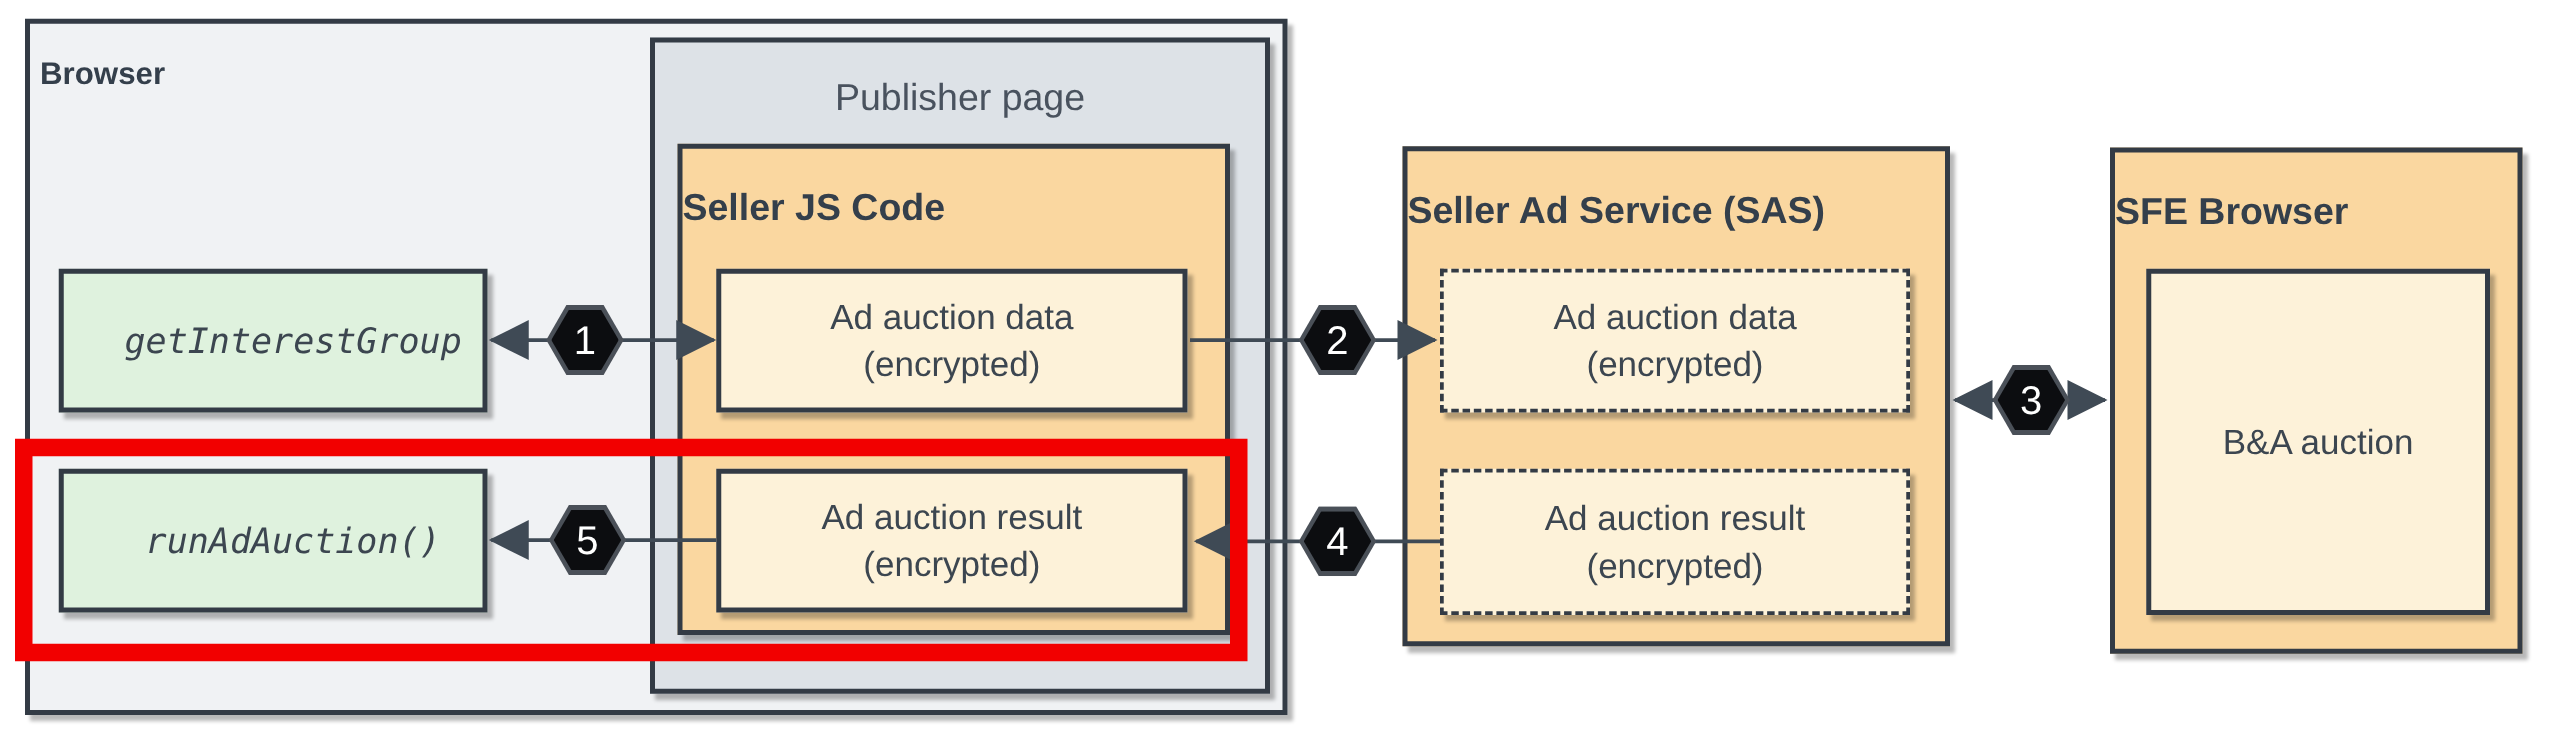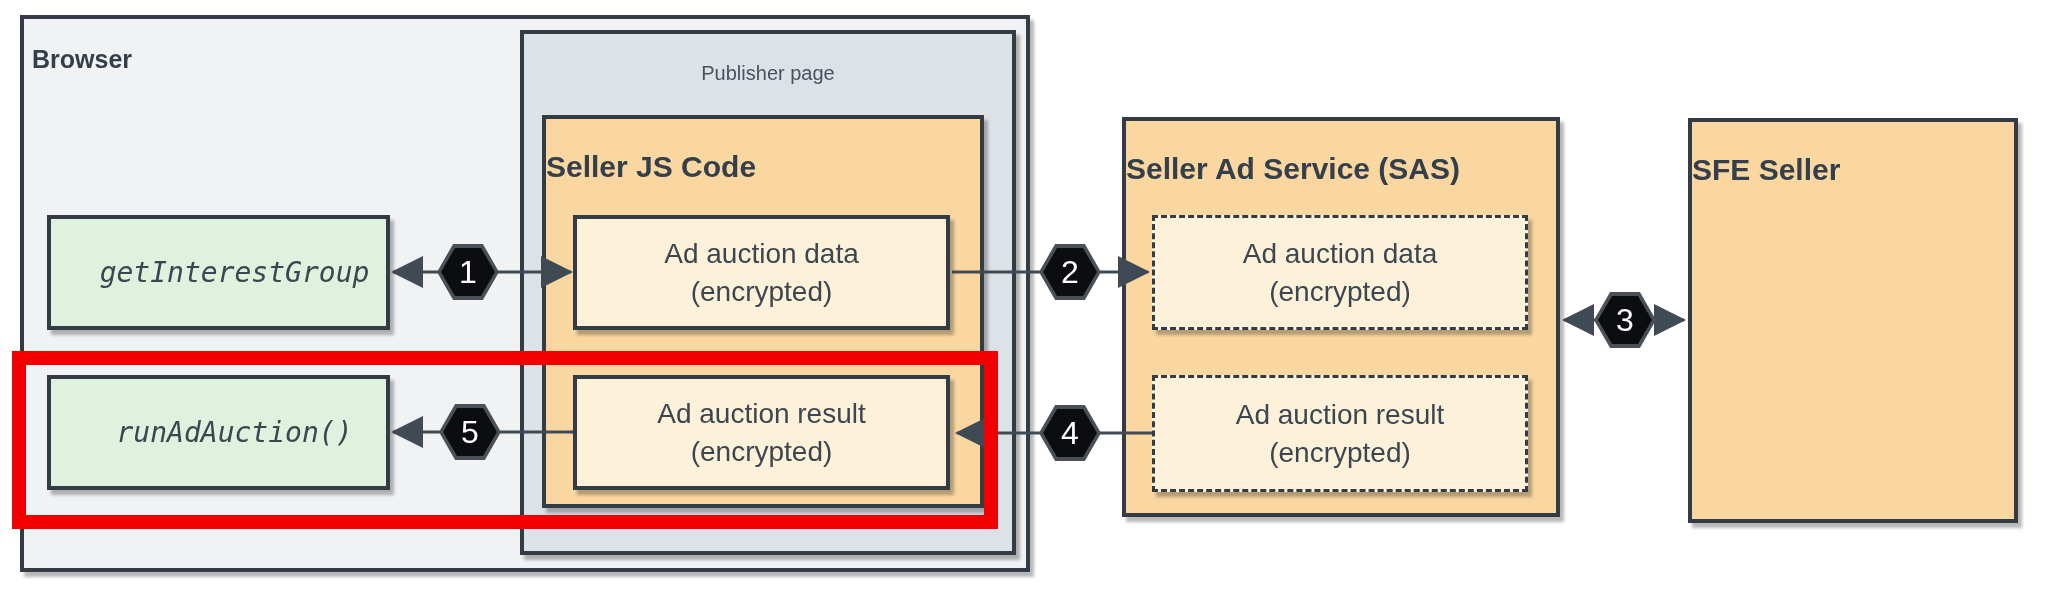--- a/index.html
+++ b/index.html
@@ -9,21 +9,21 @@
   }
   
   .box{
     position:absolute;box-sizing:border-box;
     border:4px solid var(--border-dark,#333b45);
     box-shadow:4px 5px 3px rgba(0,0,0,0.28);
   }
   .browser{left:20px;top:15px;width:1010px;height:557px;background:var(--browser-gray,#f0f2f4);}
   .browser-label{position:absolute;left:8px;top:26px;font-size:25px;font-weight:bold;color:var(--text-dark,#343f4b);}
   .publisher{left:520px;top:30px;width:496px;height:525px;background:var(--publisher-gray,#dde2e7);}
-  .publisher-label{position:absolute;width:100%;top:28px;text-align:center;font-size:20px;color:#49525e;}
+  .publisher-label{position:absolute;width:100%;top:28px;text-align:center;font-size:30px;color:#49525e;}
   .org{background:var(--box-orange,#fad7a0);}
   .seller-js{left:542px;top:115px;width:442px;height:393px;}
   .sas{left:1122px;top:117px;width:438px;height:400px;}
   .sfe{left:1688px;top:118px;width:330px;height:405px;}
   .org-title{position:absolute;width:100%;top:31px;font-size:30px;font-weight:bold;color:var(--text-dark,#343f4b);}
   
   .node{
     position:absolute;box-sizing:border-box;
     border:4px solid var(--border-dark,#333b45);
     background:var(--box-cream,#fdf2d9);
@@ -84,21 +84,21 @@
 
   <div class="box org seller-js">
     <div class="org-title">Seller JS Code</div>
   </div>
 
   <div class="box org sas">
     <div class="org-title">Seller Ad Service (SAS)</div>
   </div>
 
   <div class="box org sfe">
-    <div class="org-title">SFE Seller</div>
+    <div class="org-title">SFE Browser</div>
   </div>
 
   <div class="node green g1">
     <span>getInterestGroup</span>
   </div>
   <div class="node green g2">
     <span>runAdAuction()</span>
   </div>
 
   <div class="node sj1">
@@ -112,20 +112,23 @@
 
   <div class="node dashed sas1">
     <span>Ad auction data</span>
     <span class="enc">(encrypted)</span>
   </div>
   <div class="node dashed sas2">
     <span>Ad auction result</span>
     <span class="enc">(encrypted)</span>
   </div>
 
+  <div class="node sfe-inner">
+    <span>B&amp;A auction</span>
+  </div>
 
   <svg class="arrows" width="2048" height="595" viewBox="0 0 2048 595">
 
     <line x1="393" y1="272" x2="571" y2="272"></line>
     <polygon points="391,272 423,256 423,288"></polygon>
     <polygon points="573,272 541,256 541,288"></polygon>
 
     <line x1="952" y1="272" x2="1148" y2="272"></line>
     <polygon points="1150,272 1118,256 1118,288"></polygon>
 

